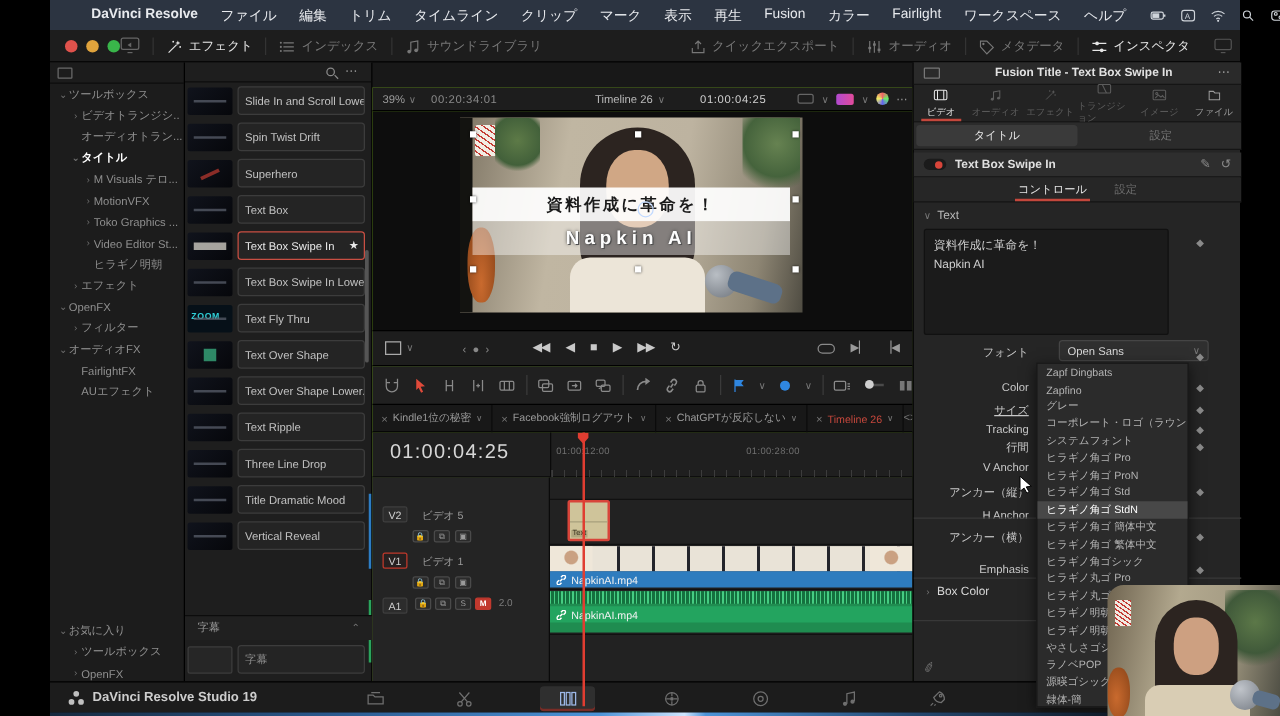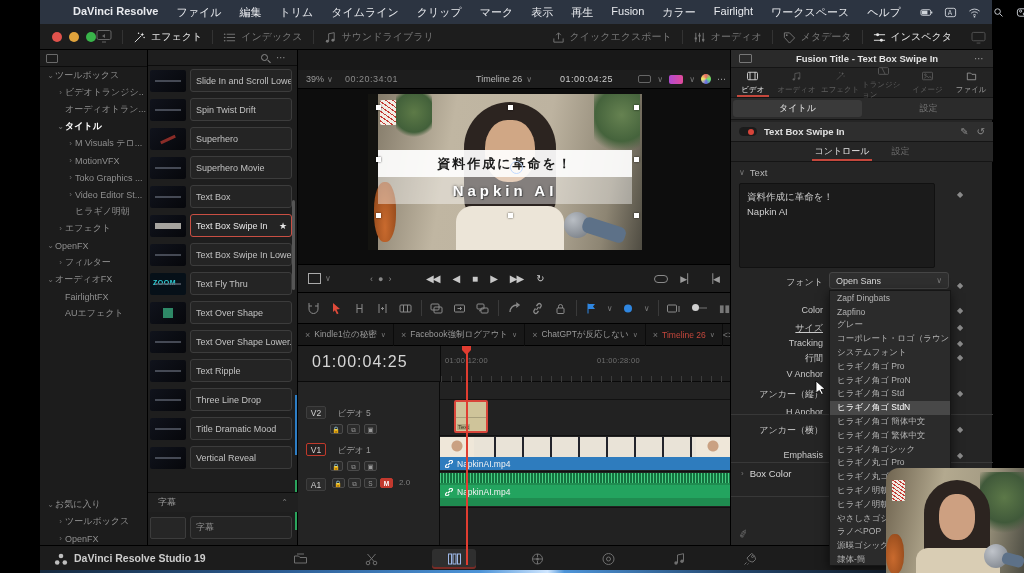--- a/index.html
+++ b/index.html
@@ -210,21 +210,21 @@
   .insp-ctrltabs{position:absolute;left:0;top:92px;width:262px;height:20px;background:#262626;border-bottom:1px solid #151515;
     display:flex;justify-content:center;gap:18px;align-items:center;}
   .ctab{font-size:9px;color:#6f6f6f;position:relative;padding:3px 2px;}
   .ctab.active{color:#e4e4e4;}
   .ctab.active::after{content:"";position:absolute;left:0;right:0;bottom:0;height:2px;background:#c4473c;}
   .insp-section{position:absolute;left:8px;top:117px;color:#b9b9b9;font-size:9.5px;display:flex;gap:5px;align-items:center;}
   .insp-textbox{position:absolute;left:8px;top:133px;width:196px;height:85px;background:#1b1b1b;border:1px solid #111;border-radius:2px;
     color:#cfcfcf;font-size:9.5px;line-height:1.6;padding:5px 7px;white-space:pre-line;}
   .kdiamond{position:absolute;color:#8a8a8a;font-size:8px;}
   .insp-fontlabel{position:absolute;left:0;top:226px;width:92px;text-align:right;color:#c9c9c9;font-size:9px;}
-  .insp-fontsel{position:absolute;left:98px;top:222px;width:120px;height:17px;background:#2f2f2f;border:1px solid #454545;border-radius:3px;
+  .insp-fontsel{position:absolute;left:116px;top:222px;width:120px;height:17px;background:#2f2f2f;border:1px solid #454545;border-radius:3px;
     display:flex;align-items:center;color:#d8d8d8;font-size:9px;padding:0 6px;}
   .insp-fontsel .chev{margin-left:auto;}
   .plabel{position:absolute;width:92px;text-align:right;color:#c9c9c9;font-size:9px;white-space:nowrap;}
   .insp-sep{position:absolute;left:0;width:262px;height:1px;background:#383838;}
   .boxcolor{position:absolute;left:10px;top:418px;color:#d8d8d8;font-size:9.5px;display:flex;gap:6px;align-items:center;}
   .insp-pen{position:absolute;left:8px;top:478px;color:#6f6f6f;font-size:11px;transform:rotate(-15deg);}
 
   .fontdd{position:absolute;left:98px;top:240px;width:122px;height:276px;background:#2b2b2b;border:1px solid #161616;
     box-shadow:0 3px 10px rgba(0,0,0,.6);z-index:55;}
   .fditem{height:13.8px;display:flex;align-items:center;padding:0 7px;color:#b3b3b3;font-size:8.5px;white-space:nowrap;overflow:hidden;}
@@ -528,24 +528,20 @@
           <div class="fxrow">
             <span class="fxthumb th-dark"></span>
             <span class="fxlabel">Spin Twist Drift</span>
           </div>
           <div class="fxrow">
             <span class="fxthumb th-red"></span>
             <span class="fxlabel">Superhero</span>
           </div>
           <div class="fxrow">
             <span class="fxthumb th-dark"></span>
-            <span class="fxlabel">Superhero Movie</span>
-          </div>
-          <div class="fxrow">
-            <span class="fxthumb th-dark"></span>
             <span class="fxlabel">Text Box</span>
           </div>
           <div class="fxrow sel">
             <span class="fxthumb th-white"></span>
             <span class="fxlabel">Text Box Swipe In<span class="fxstar">★</span></span>
           </div>
           <div class="fxrow">
             <span class="fxthumb th-dark"></span>
             <span class="fxlabel">Text Box Swipe In Lowe...</span>
           </div>

